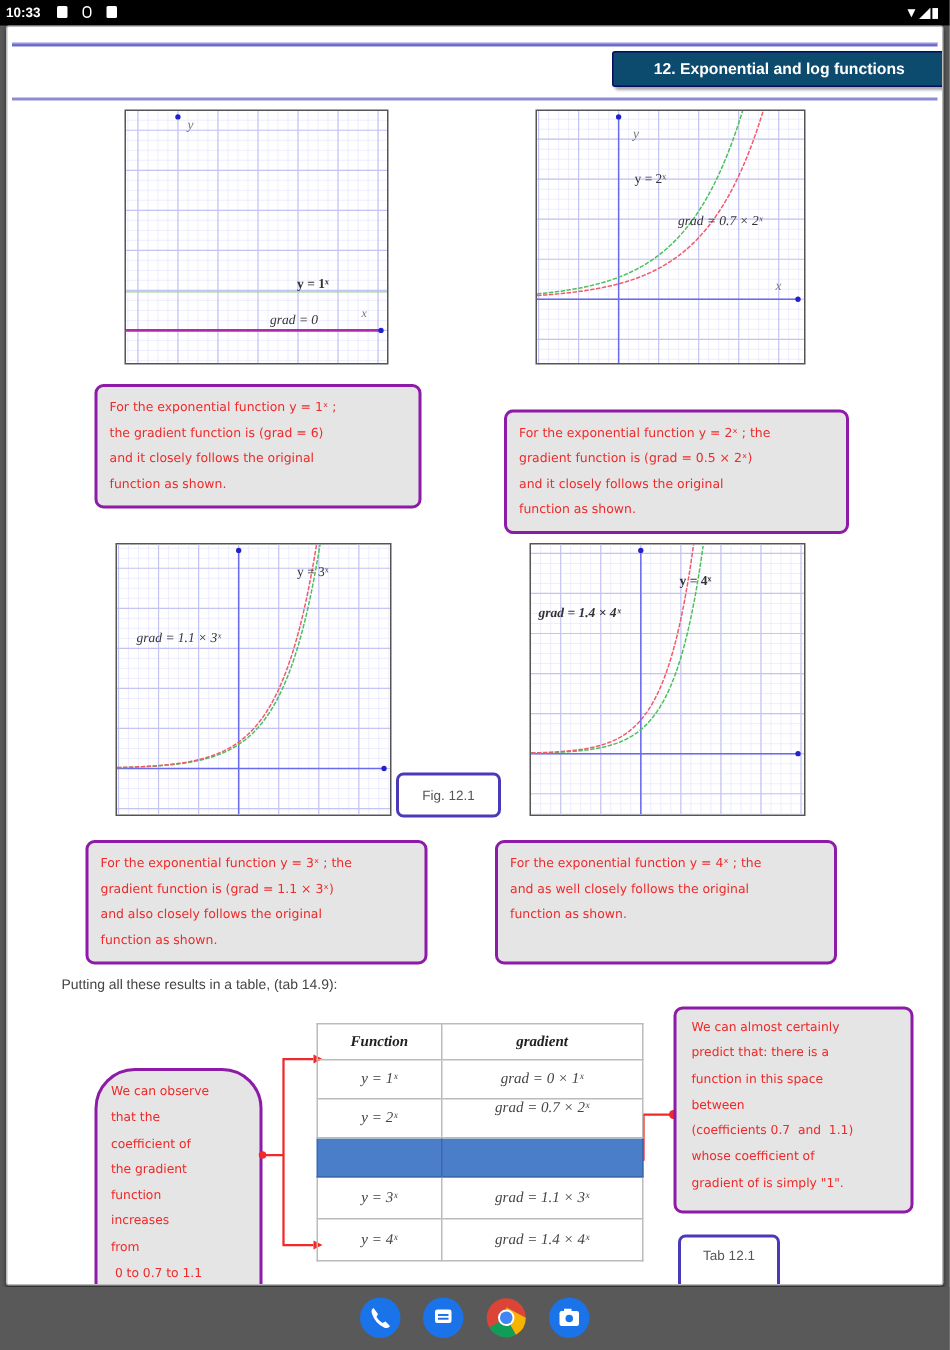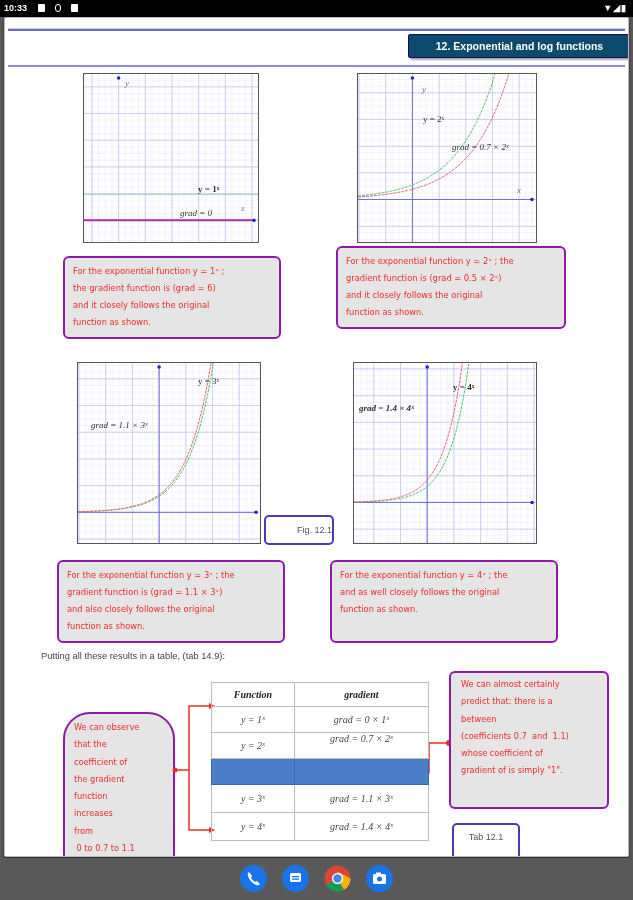--- a/index.html
+++ b/index.html
@@ -366,39 +366,39 @@
 
   <div style="position:absolute;left:448px;top:364px;font-family:'Liberation Serif',serif;font-size:9px;color:#333;font-weight:bold;">y = 4ˣ</div>
   <div style="position:absolute;left:354px;top:385px;font-family:'Liberation Serif',serif;font-style:italic;font-size:9px;color:#333;font-weight:bold;">grad = 1.4 × 4ˣ</div>
 
   <div class="note" style="left:58px;top:238px;width:218px;height:83px;">
     <div>For the exponential function y = 1ˣ ;</div>
     <div>the gradient function is (grad = 6)</div>
     <div>and it closely follows the original</div>
     <div>function as shown.</div>
   </div>
-  <div class="note" style="left:331px;top:228px;width:230px;height:83px;">
+  <div class="note" style="left:331px;top:255px;width:230px;height:83px;">
     <div>For the exponential function y = 2ˣ ; the</div>
     <div>gradient function is (grad = 0.5 × 2ˣ)</div>
     <div>and it closely follows the original</div>
     <div>function as shown.</div>
   </div>
   <div class="note" style="left:52px;top:542px;width:228px;height:83px;">
     <div>For the exponential function y = 3ˣ ; the</div>
     <div>gradient function is (grad = 1.1 × 3ˣ)</div>
     <div>and also closely follows the original</div>
     <div>function as shown.</div>
   </div>
   <div class="note" style="left:325px;top:542px;width:228px;height:83px;">
     <div>For the exponential function y = 4ˣ ; the</div>
     <div>and as well closely follows the original</div>
     <div>function as shown.</div>
   </div>
 
-  <div class="figlabel" style="left:259px;top:497px;width:70px;height:30px;line-height:26px;text-align:right;">Fig. 12.1</div>
+  <div class="figlabel" style="left:259px;top:497px;width:70px;height:30px;line-height:26px;">Fig. 12.1</div>
 
   <div class="para">Putting all these results in a table, (tab 14.9):</div>
 
   <div class="note tight" style="left:58px;top:694px;width:112px;height:197px;border-radius:27px;">
     <div>We can observe</div>
     <div>that the</div>
     <div>coefficient of</div>
     <div>the gradient</div>
     <div>function</div>
     <div>increases</div>
@@ -445,20 +445,21 @@
     <tr>
       <td style="height:28px;">y = 4ˣ</td>
       <td>grad = 1.4 × 4ˣ</td>
     </tr>
   </tbody>
     </table>
 
   <div class="note tight" style="left:444px;top:653px;width:160px;height:138px;padding:3px 10px;">
     <div>We can almost certainly</div>
     <div>predict that: there is a</div>
+    <div>function in this space</div>
     <div>between</div>
     <div style="white-space:pre;">(coefficients 0.7  and  1.1)</div>
     <div>whose coefficient of</div>
     <div>gradient of is simply "1".</div>
   </div>
 
   <div class="figlabel" style="left:447px;top:805px;width:68px;height:40px;line-height:24px;">Tab 12.1</div>
 </div>
 
 <div class="dock">

